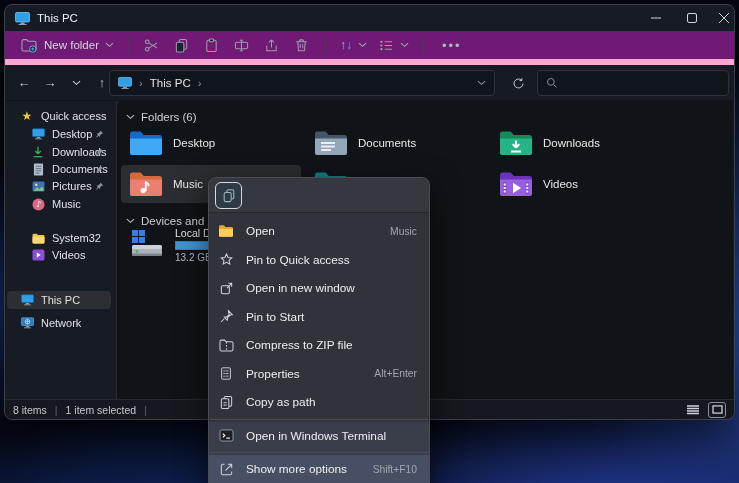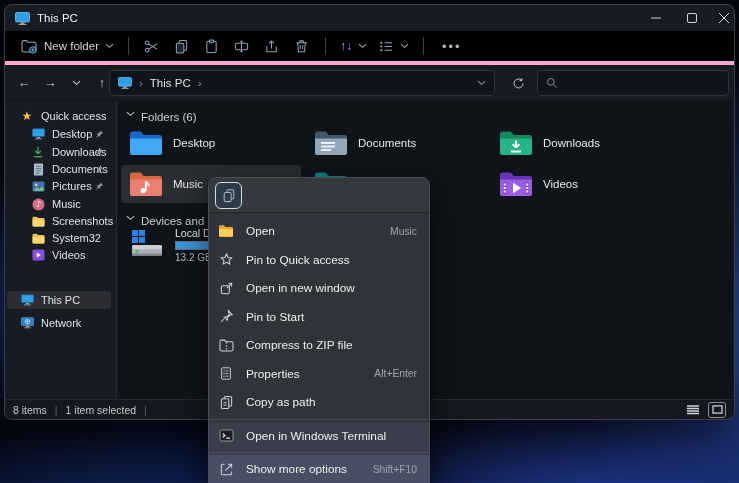--- a/index.html
+++ b/index.html
@@ -18,21 +18,21 @@
   svg{display:block;}
   .window{position:absolute;left:4px;top:4px;width:731px;height:416px;background:#171b24;
     border:1px solid #3a3f49;border-radius:8px;box-shadow:0 16px 40px rgba(0,0,0,.55);}
   
   .titlebar{position:absolute;left:0;top:0;right:0;height:26px;display:flex;align-items:center;padding-left:10px;}
   .titlebar .appicon{width:15px;height:13px;margin-right:7px;}
   .titlebar .title{font-size:11.5px;color:#f0f2f5;}
   .wctrl{position:absolute;top:0;height:26px;width:34px;display:flex;align-items:center;justify-content:center;color:#cfd3da;}
   .wmin{left:634px;} .wmax{left:670px;} .wclose{left:702px;}
   
-  .toolbar{position:absolute;left:0;top:26px;right:0;height:34px;background:#000000;display:flex;align-items:center;border-bottom:4px solid #f9a8d4;}
+  .toolbar{position:absolute;left:0;top:26px;right:0;height:34px;background:#701a75;display:flex;align-items:center;border-bottom:6px solid #f9a8d4;}
   .tbtn{display:flex;align-items:center;gap:6px;color:#97a1af;padding:0 6px;height:26px;border-radius:4px;}
   .tbtn.labeled{color:#d2d6dc;font-size:11.5px;margin-left:10px;}
   .tdiv{width:1px;height:18px;background:#3a4150;margin:0 8px;}
   .ticon{width:30px;display:flex;justify-content:center;}
   .dots{font-size:13px;letter-spacing:2px;color:#aeb6c2;padding:0 10px;}
   .sortglyph{font-size:12px;color:#9fb6d8;}
   .sortglyph b{color:#5f9fe8;font-weight:normal;}
   
   .addrrow{position:absolute;left:0;top:60px;right:0;height:36px;background:#151a23;display:flex;align-items:center;border-bottom:1px solid #10141c;}
   .navbtn{width:26px;display:flex;justify-content:center;color:#c6cbd3;font-size:13px;}
@@ -47,21 +47,21 @@
   .sidebar{position:absolute;left:0;top:96px;width:108px;bottom:20px;}
   .srow{position:absolute;left:2px;right:2px;height:18px;display:flex;align-items:center;gap:7px;font-size:11px;color:#dfe1e4;border-radius:4px;padding-left:13px;}
   .srow.child{padding-left:24px;}
   .srow.sel{background:#2c2e33;}
   .srow .sic{width:14px;height:14px;flex:0 0 14px;display:flex;align-items:center;justify-content:center;}
   .srow .spin{position:absolute;right:7px;color:#8e949d;}
   .star{color:#f6c445;font-size:12px;line-height:1;}
   .vdivider{position:absolute;left:111px;top:96px;bottom:20px;width:1px;background:#272c35;}
   
   .main{position:absolute;left:112px;top:96px;right:1px;bottom:20px;background:#101318;border-top-left-radius:8px;}
-  .secthead{position:absolute;display:flex;gap:6px;font-size:11.5px;color:#ccd0d6;}
+  .secthead{position:absolute;display:flex;align-items:center;gap:6px;font-size:11.5px;color:#ccd0d6;}
   .tile{position:absolute;width:180px;height:38px;display:flex;align-items:center;border-radius:4px;}
   .tile .ticn{width:34px;height:30px;margin-left:8px;flex:0 0 34px;}
   .tile .tlabel{font-size:11.5px;color:#e6e8ea;margin-left:10px;}
   .tile.sel{background:#2a2d31;}
   .drivetile{position:absolute;left:4px;top:126px;width:180px;height:42px;display:flex;}
   .drivetile .dicn{width:32px;height:30px;margin:2px 0 0 10px;}
   .dmeta{margin-left:12px;font-size:10.5px;color:#e3e5e8;}
   .dbar{width:110px;height:9px;background:#565b63;border:1px solid #6a707a;margin:2px 0;}
   .dbarfill{height:100%;background:#3a96dd;}
   .dfree{color:#b9bec6;font-size:10px;white-space:nowrap;}
@@ -288,29 +288,20 @@
     </div>
     <div class="srow child" style="top:94px">
       <span class="sic">
           <svg width="13" height="13" viewBox="0 0 14 14">
             <circle cx="7" cy="7" r="6.5" fill="#d66a84"></circle>
             <text x="4.2" y="10.2" font-size="9" fill="#fff" font-family="DejaVu Sans">♪</text>
           </svg>
         </span>
       <span>Music</span>
     </div>
-    <div class="srow child" style="top:111px">
-      <span class="sic">
-          <svg width="13" height="11" viewBox="0 0 14 12">
-            <path d="M.5 2A1.3 1.3 0 0 1 1.8.7h3.4l1.3 1.5h5.7A1.3 1.3 0 0 1 13.5 3.5v6.7a1.3 1.3 0 0 1-1.3 1.3H1.8A1.3 1.3 0 0 1 .5 10.2z" fill="#f3c04a"></path>
-            <path d="M.5 4.2h13v6a1.3 1.3 0 0 1-1.3 1.3H1.8A1.3 1.3 0 0 1 .5 10.2z" fill="#ffd76e"></path>
-          </svg>
-        </span>
-      <span>Screenshots</span>
-    </div>
     <div class="srow child" style="top:128px">
       <span class="sic">
           <svg width="13" height="11" viewBox="0 0 14 12">
             <path d="M.5 2A1.3 1.3 0 0 1 1.8.7h3.4l1.3 1.5h5.7A1.3 1.3 0 0 1 13.5 3.5v6.7a1.3 1.3 0 0 1-1.3 1.3H1.8A1.3 1.3 0 0 1 .5 10.2z" fill="#f3c04a"></path>
             <path d="M.5 4.2h13v6a1.3 1.3 0 0 1-1.3 1.3H1.8A1.3 1.3 0 0 1 .5 10.2z" fill="#ffd76e"></path>
           </svg>
         </span>
       <span>System32</span>
     </div>
     <div class="srow child" style="top:145px">

